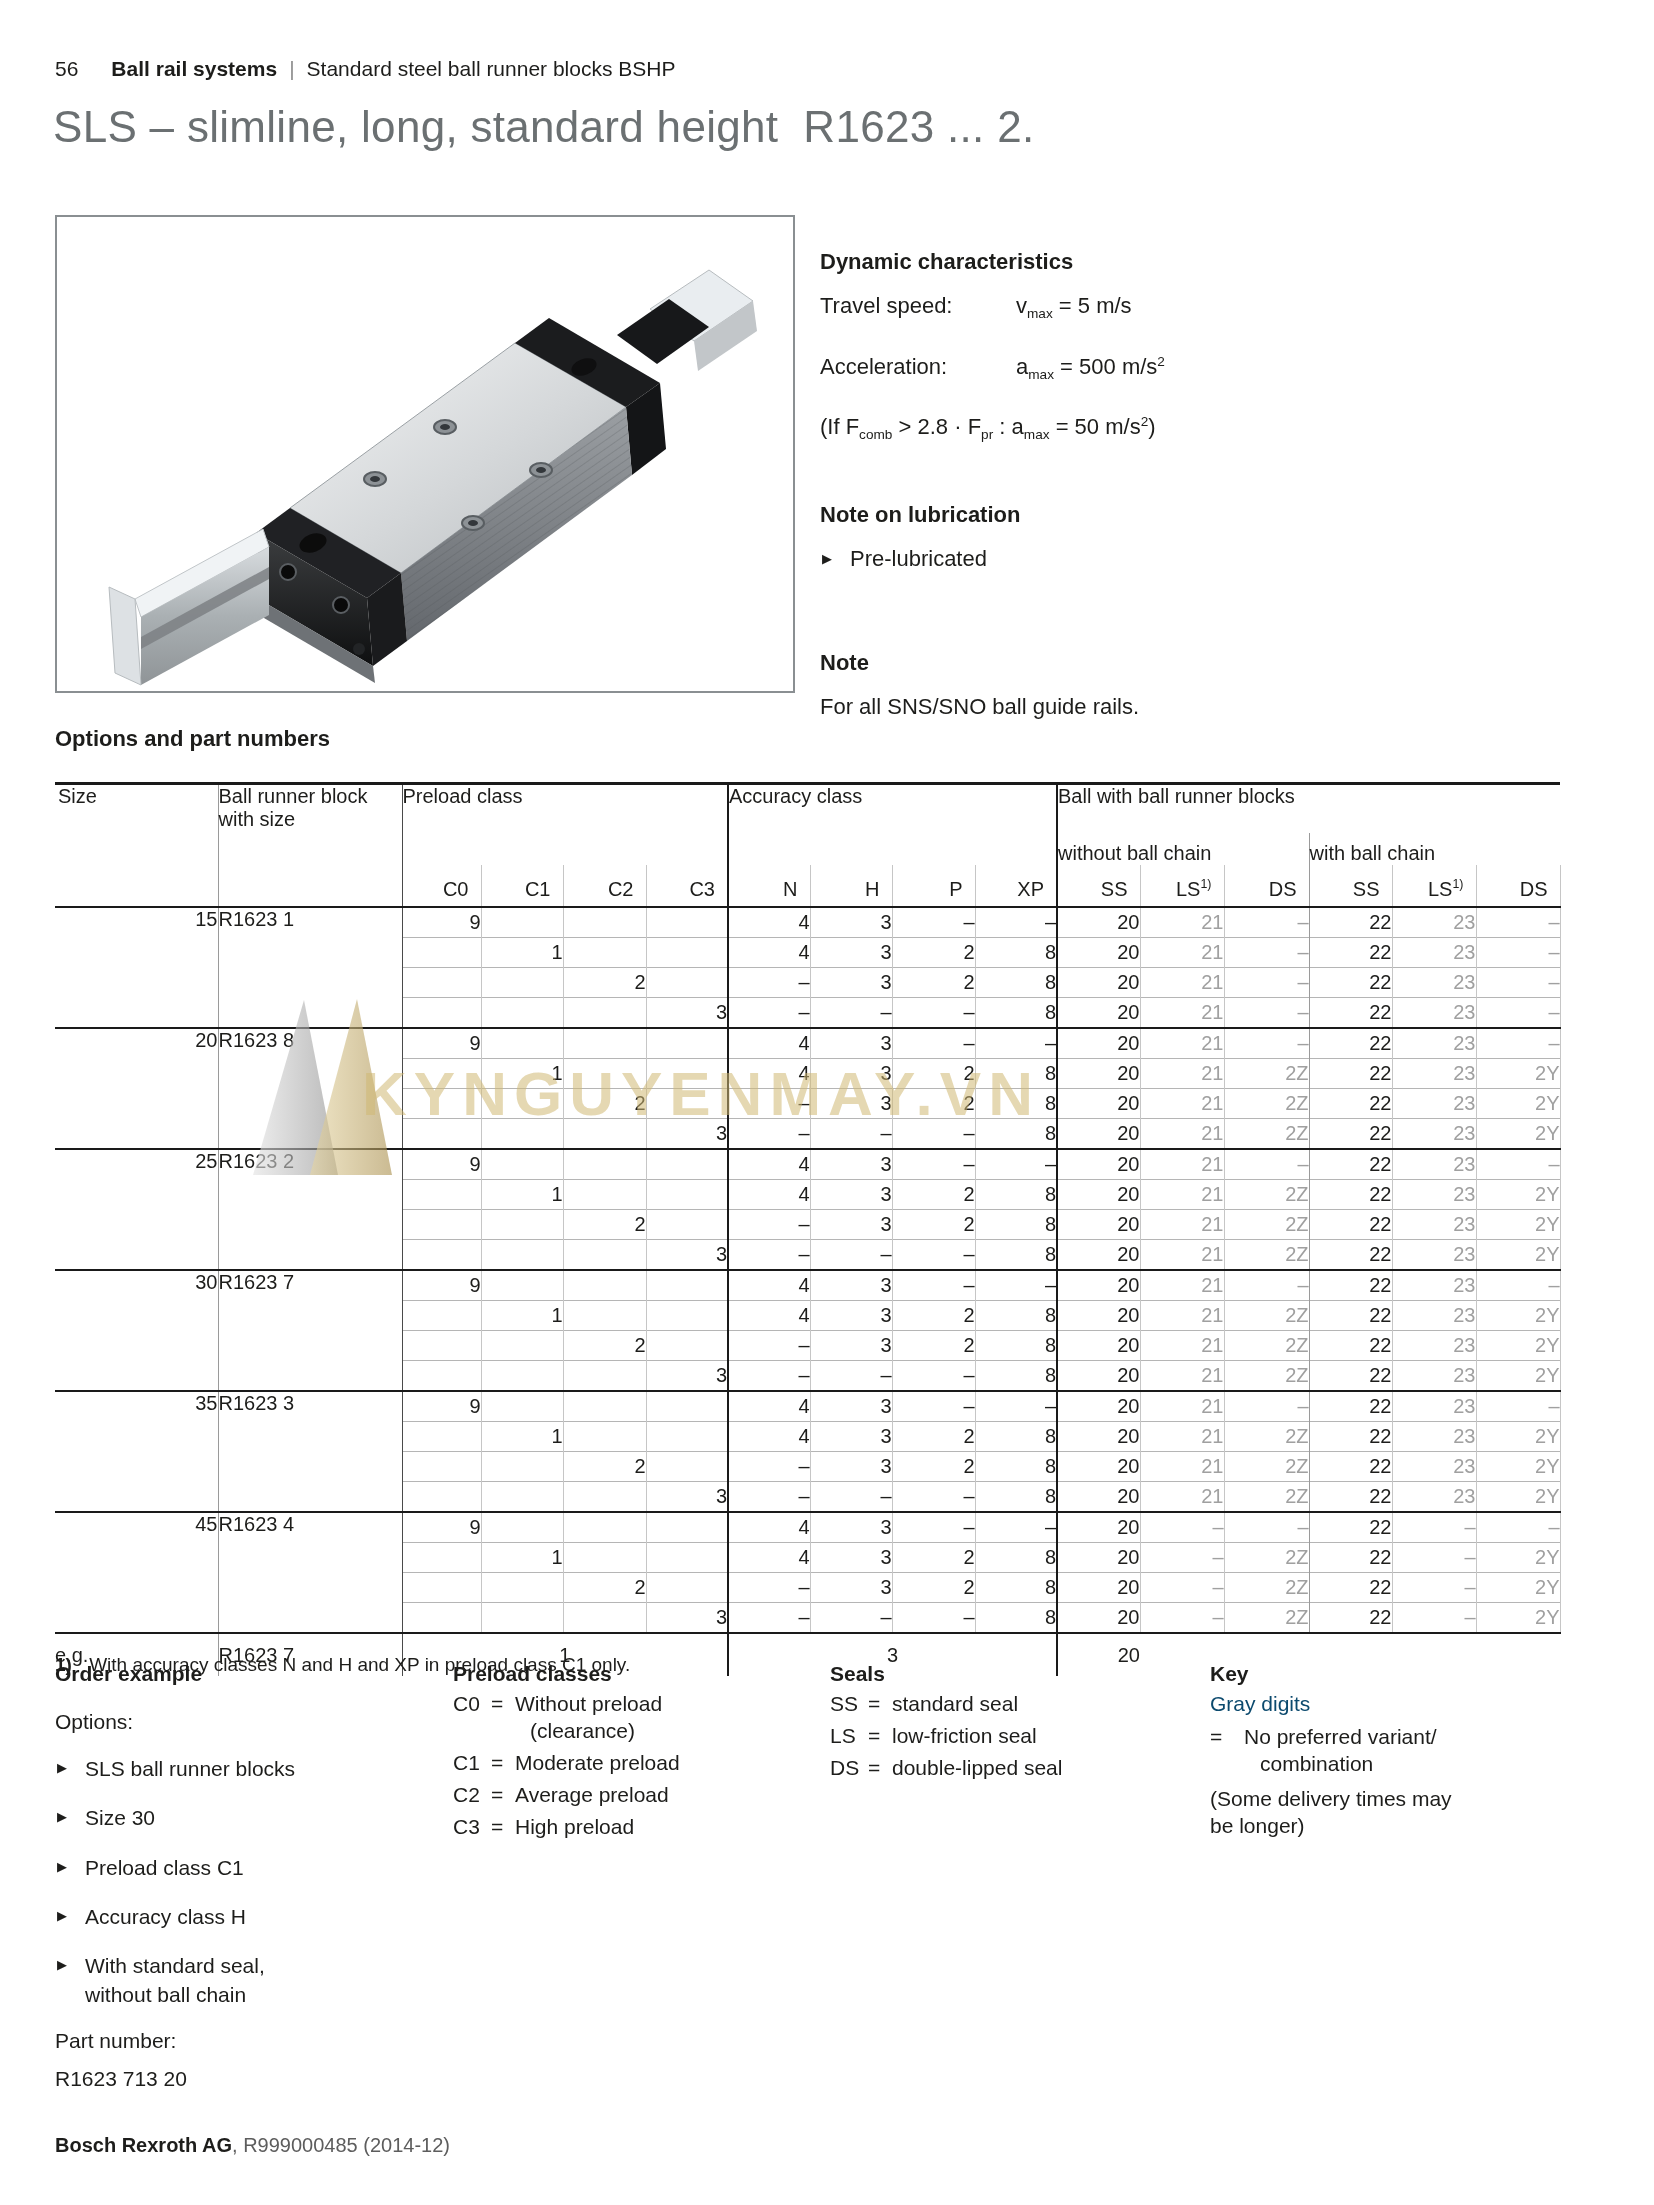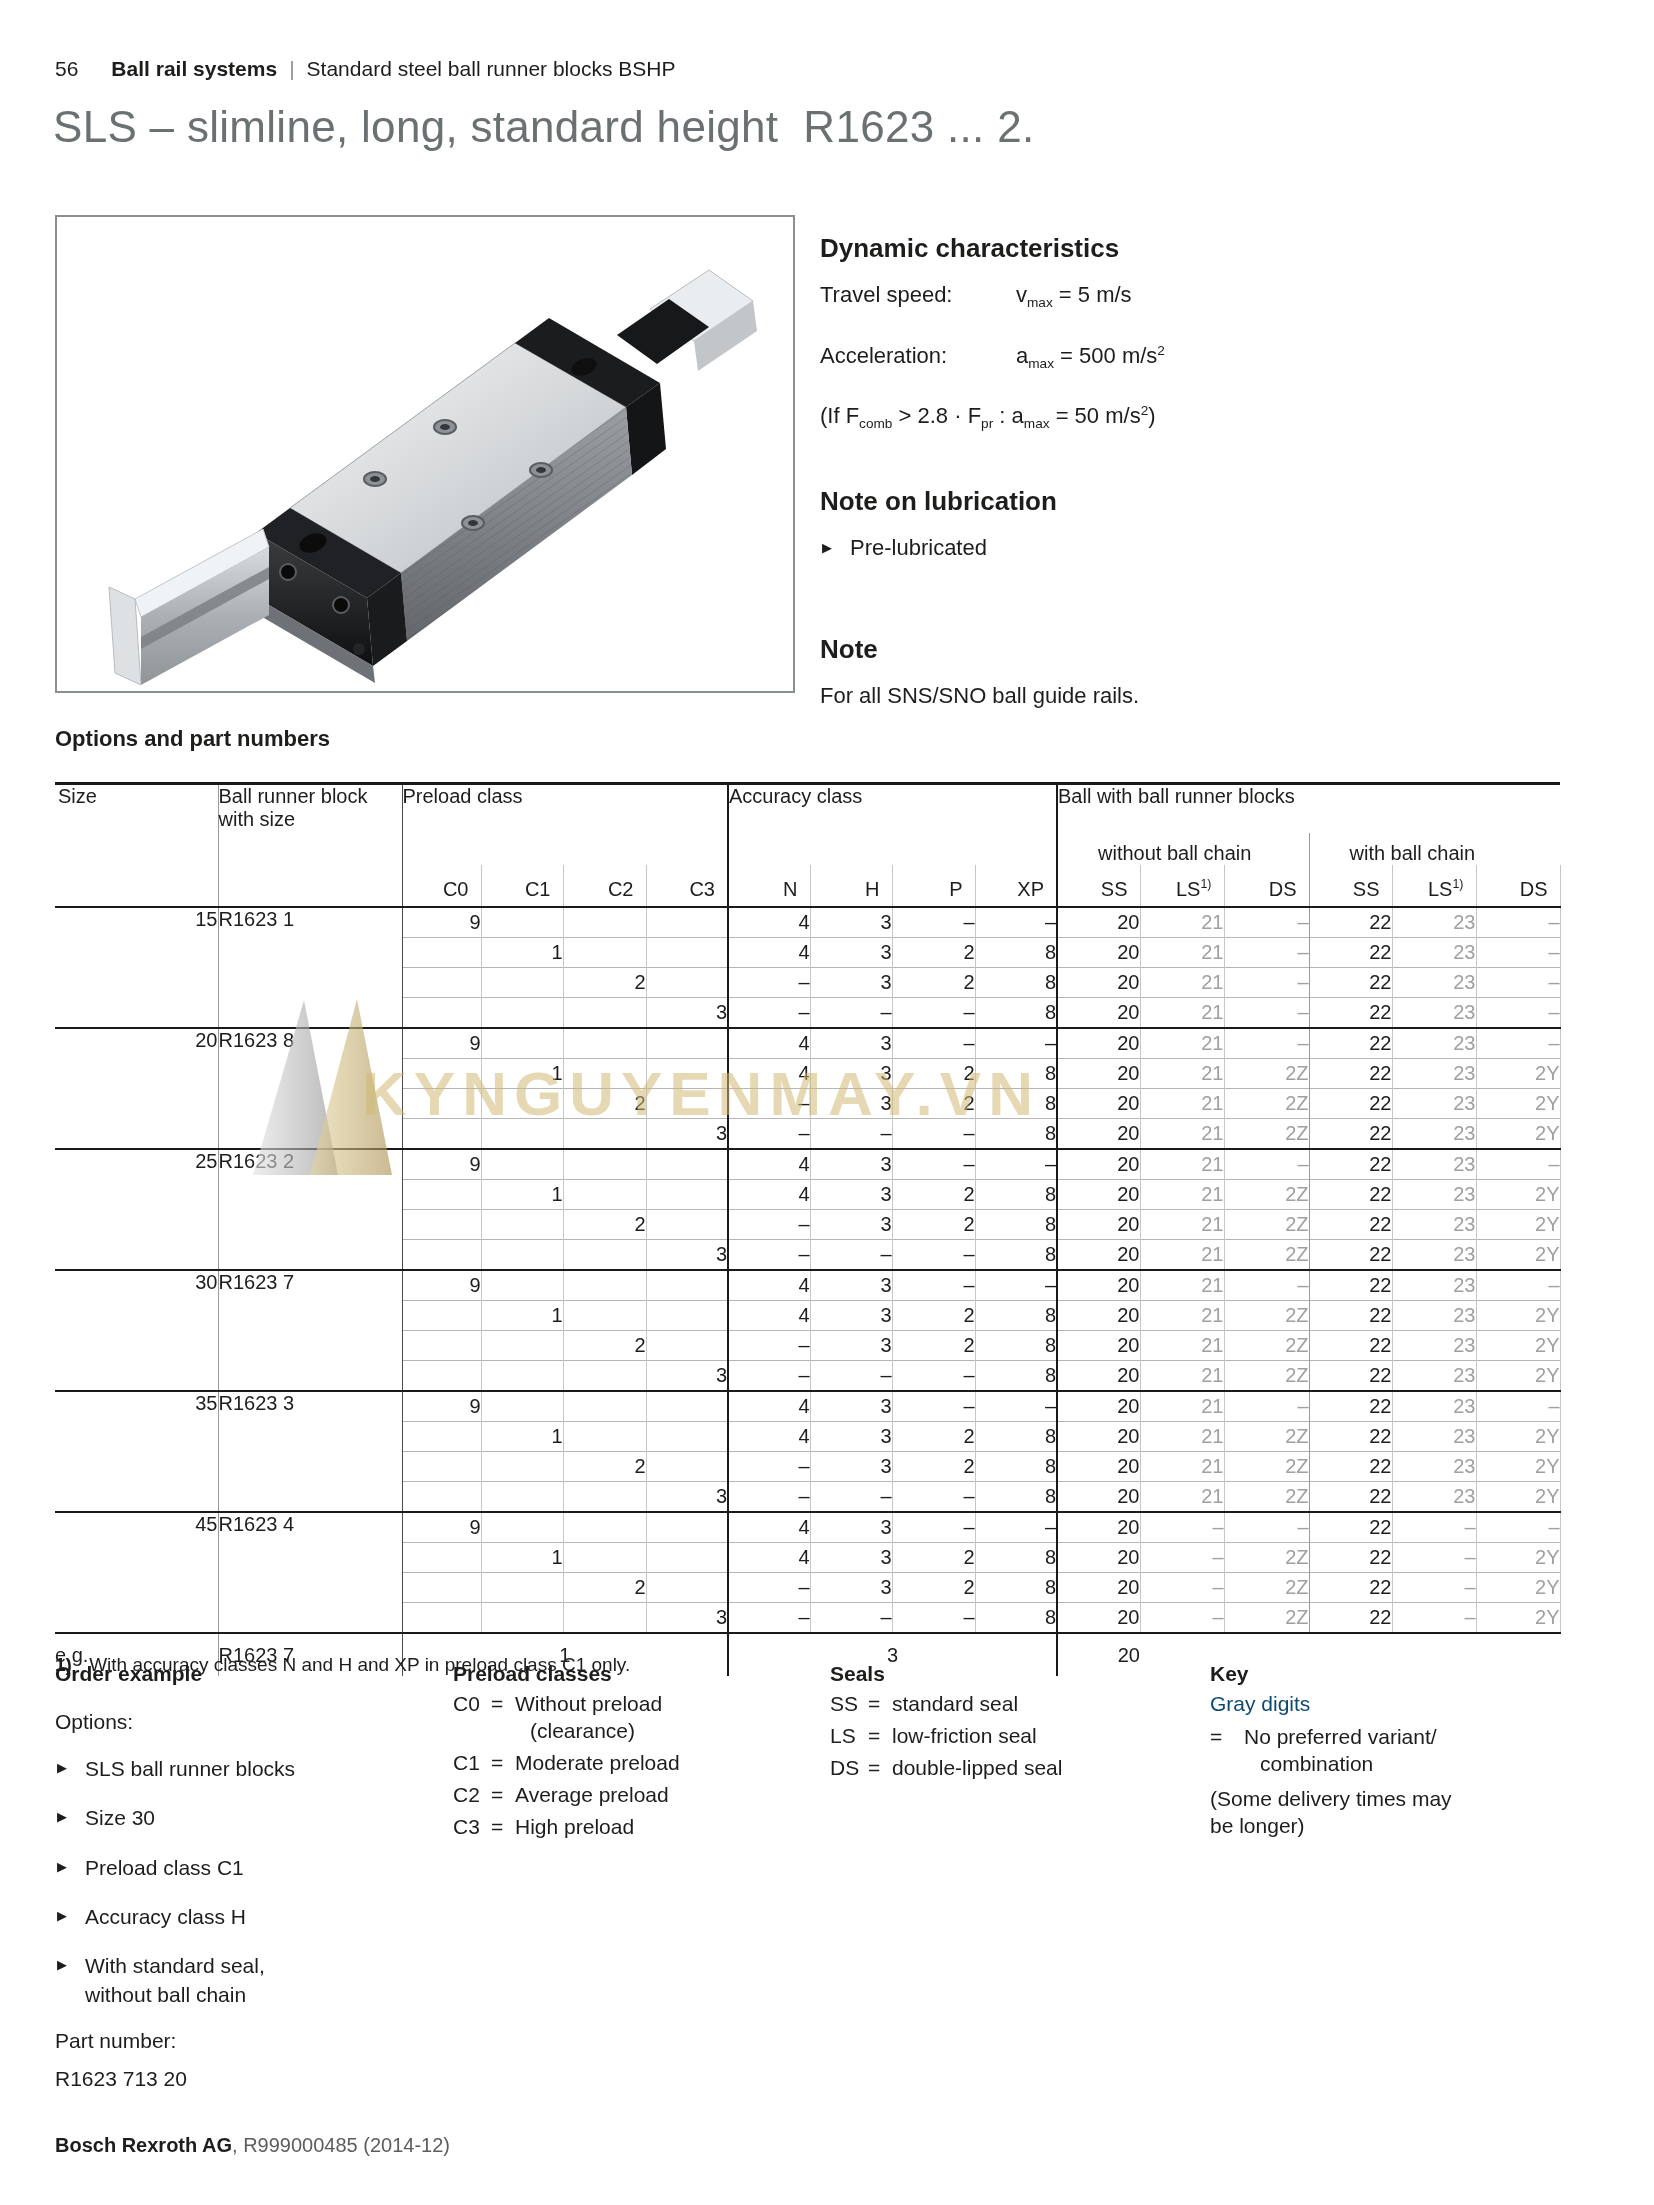--- a/index.html
+++ b/index.html
@@ -15,42 +15,42 @@
   
   .title{position:absolute;top:102px;left:53px;font-size:44px;color:#6b7072;
          white-space:pre-wrap;letter-spacing:.3px;}
 
   
   .photo{position:absolute;top:215px;left:55px;width:740px;height:478px;
          border:2px solid #8a8f92;box-sizing:border-box;background:#fff;}
 
   
   .rblock{position:absolute;left:820px;width:800px;font-size:22px;}
-  .rhead{font-weight:bold;font-size:26px;}
+  .rhead{font-weight:bold;font-size:22px;margin-top:16px;}
   #dyn-block{top:233px;}
   .dynrow{margin-top:14px;line-height:33px;}
   .dynlabel{display:inline-block;width:196px;}
   sub{font-size:62%;}
   sup{font-size:62%;}
   #lube-block{top:486px;}
   #note-block{top:634px;}
   .bullet-line{margin-top:18px;display:flex;align-items:flex-start;}
   .tri{font-size:13px;margin:5px 18px 0 2px;}
   .note-text{margin-top:18px;}
 
   
   .table-title{position:absolute;top:726px;left:55px;font-size:22px;font-weight:bold;}
   table.opts{position:absolute;top:782px;left:55px;width:1505px;table-layout:fixed;
              border-collapse:collapse;font-size:20px;border-top:3px solid #1a1a1a;}
   table.opts th,table.opts td{padding:0;font-weight:normal;}
   thead{border-bottom:2px solid #0c4a6e;}
   thead th{text-align:left;vertical-align:top;font-weight:bold;font-size:20px;padding:6px 6px 0 9px;}
   thead th.first{padding-left:3px;}
   tr.h1 th{height:48px;}
-  tr.h2 th{height:32px;vertical-align:bottom;padding-bottom:0;padding-left:40px;}
+  tr.h2 th{height:32px;vertical-align:bottom;padding-bottom:0;}
   #letters-row th{height:36px;vertical-align:bottom;text-align:right;padding:0 12px 5px 0;}
   .cl-thin{border-left:1px solid #c6c6c6;}
   .cl-dark{border-left:1px solid #4a4a4a;}
   .cl-thick{border-left:2px solid #1a1a1a;}
   .cl-mid{border-left:1px solid #9a9a9a;}
   .cl-end{border-right:1px solid #c6c6c6;}
   tbody#data-rows tr.row-line{border-top:1px solid #b5b5b5;}
   tbody#data-rows tr.block-start{border-top:2px solid #1a1a1a;}
   td.num{text-align:right;padding:0 12px 0 0;height:29px;}
   td.size-cell{font-weight:bold;text-align:right;vertical-align:top;padding:3px 0 0 3px;}

